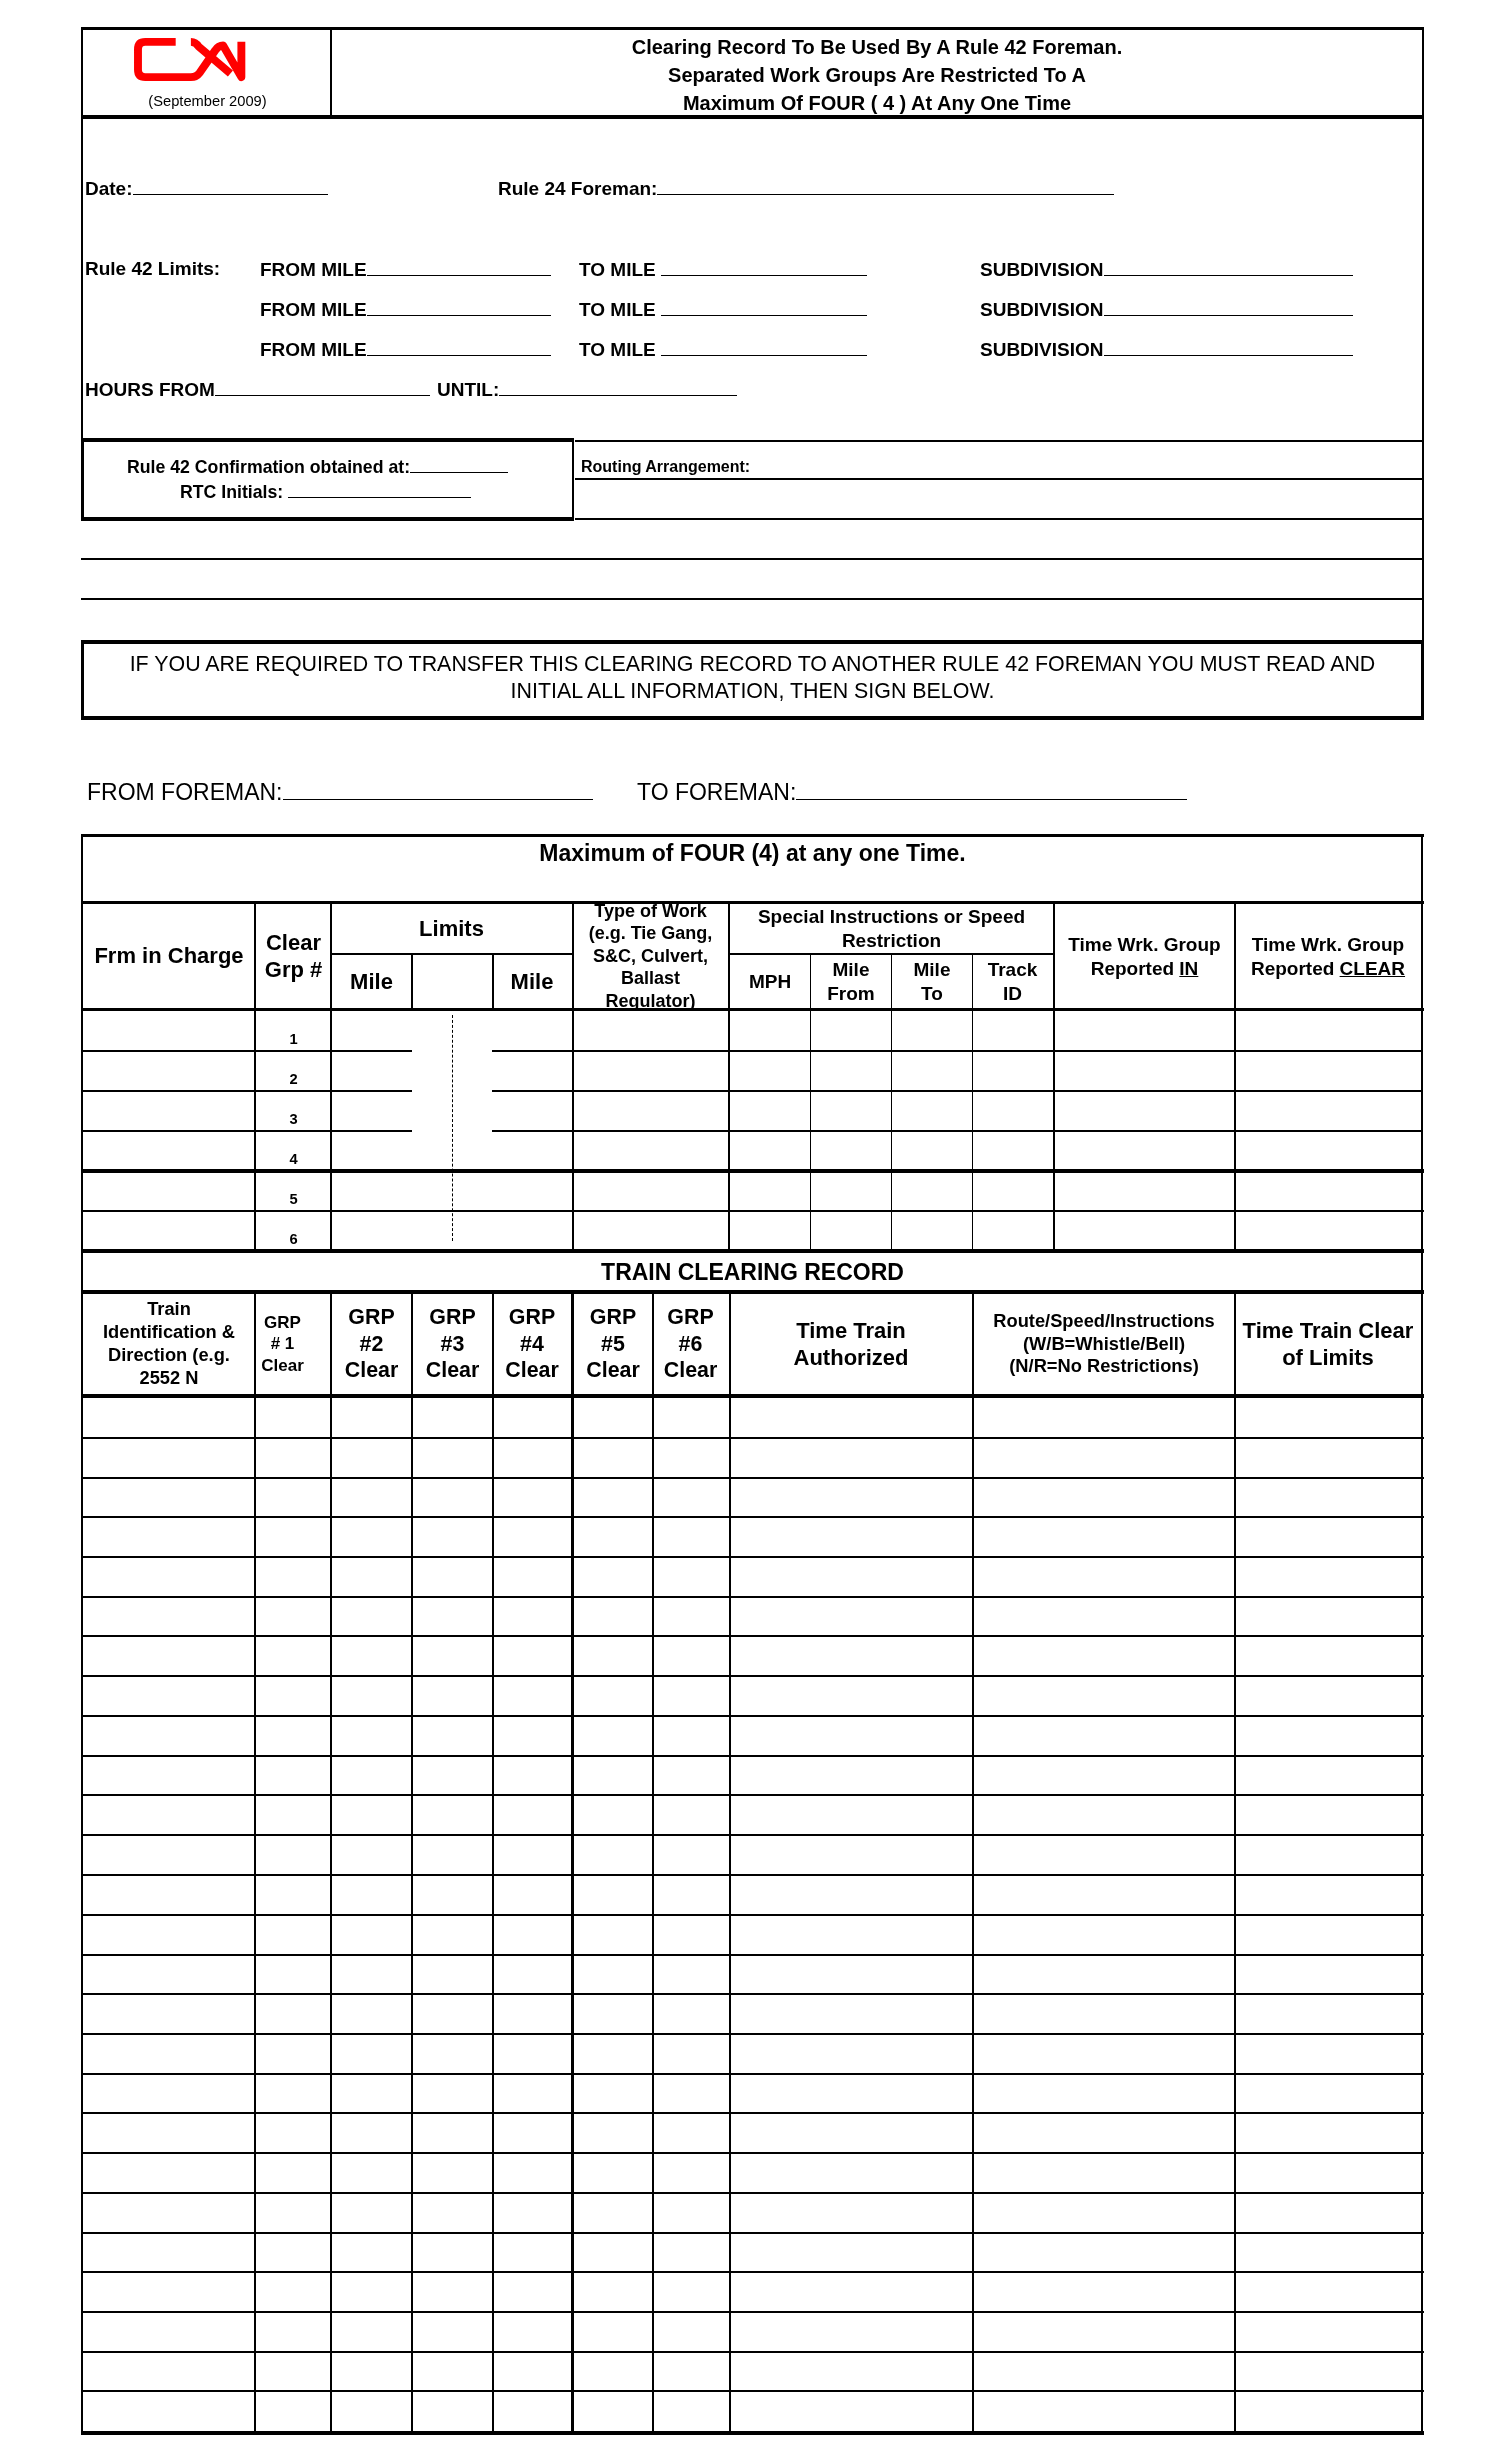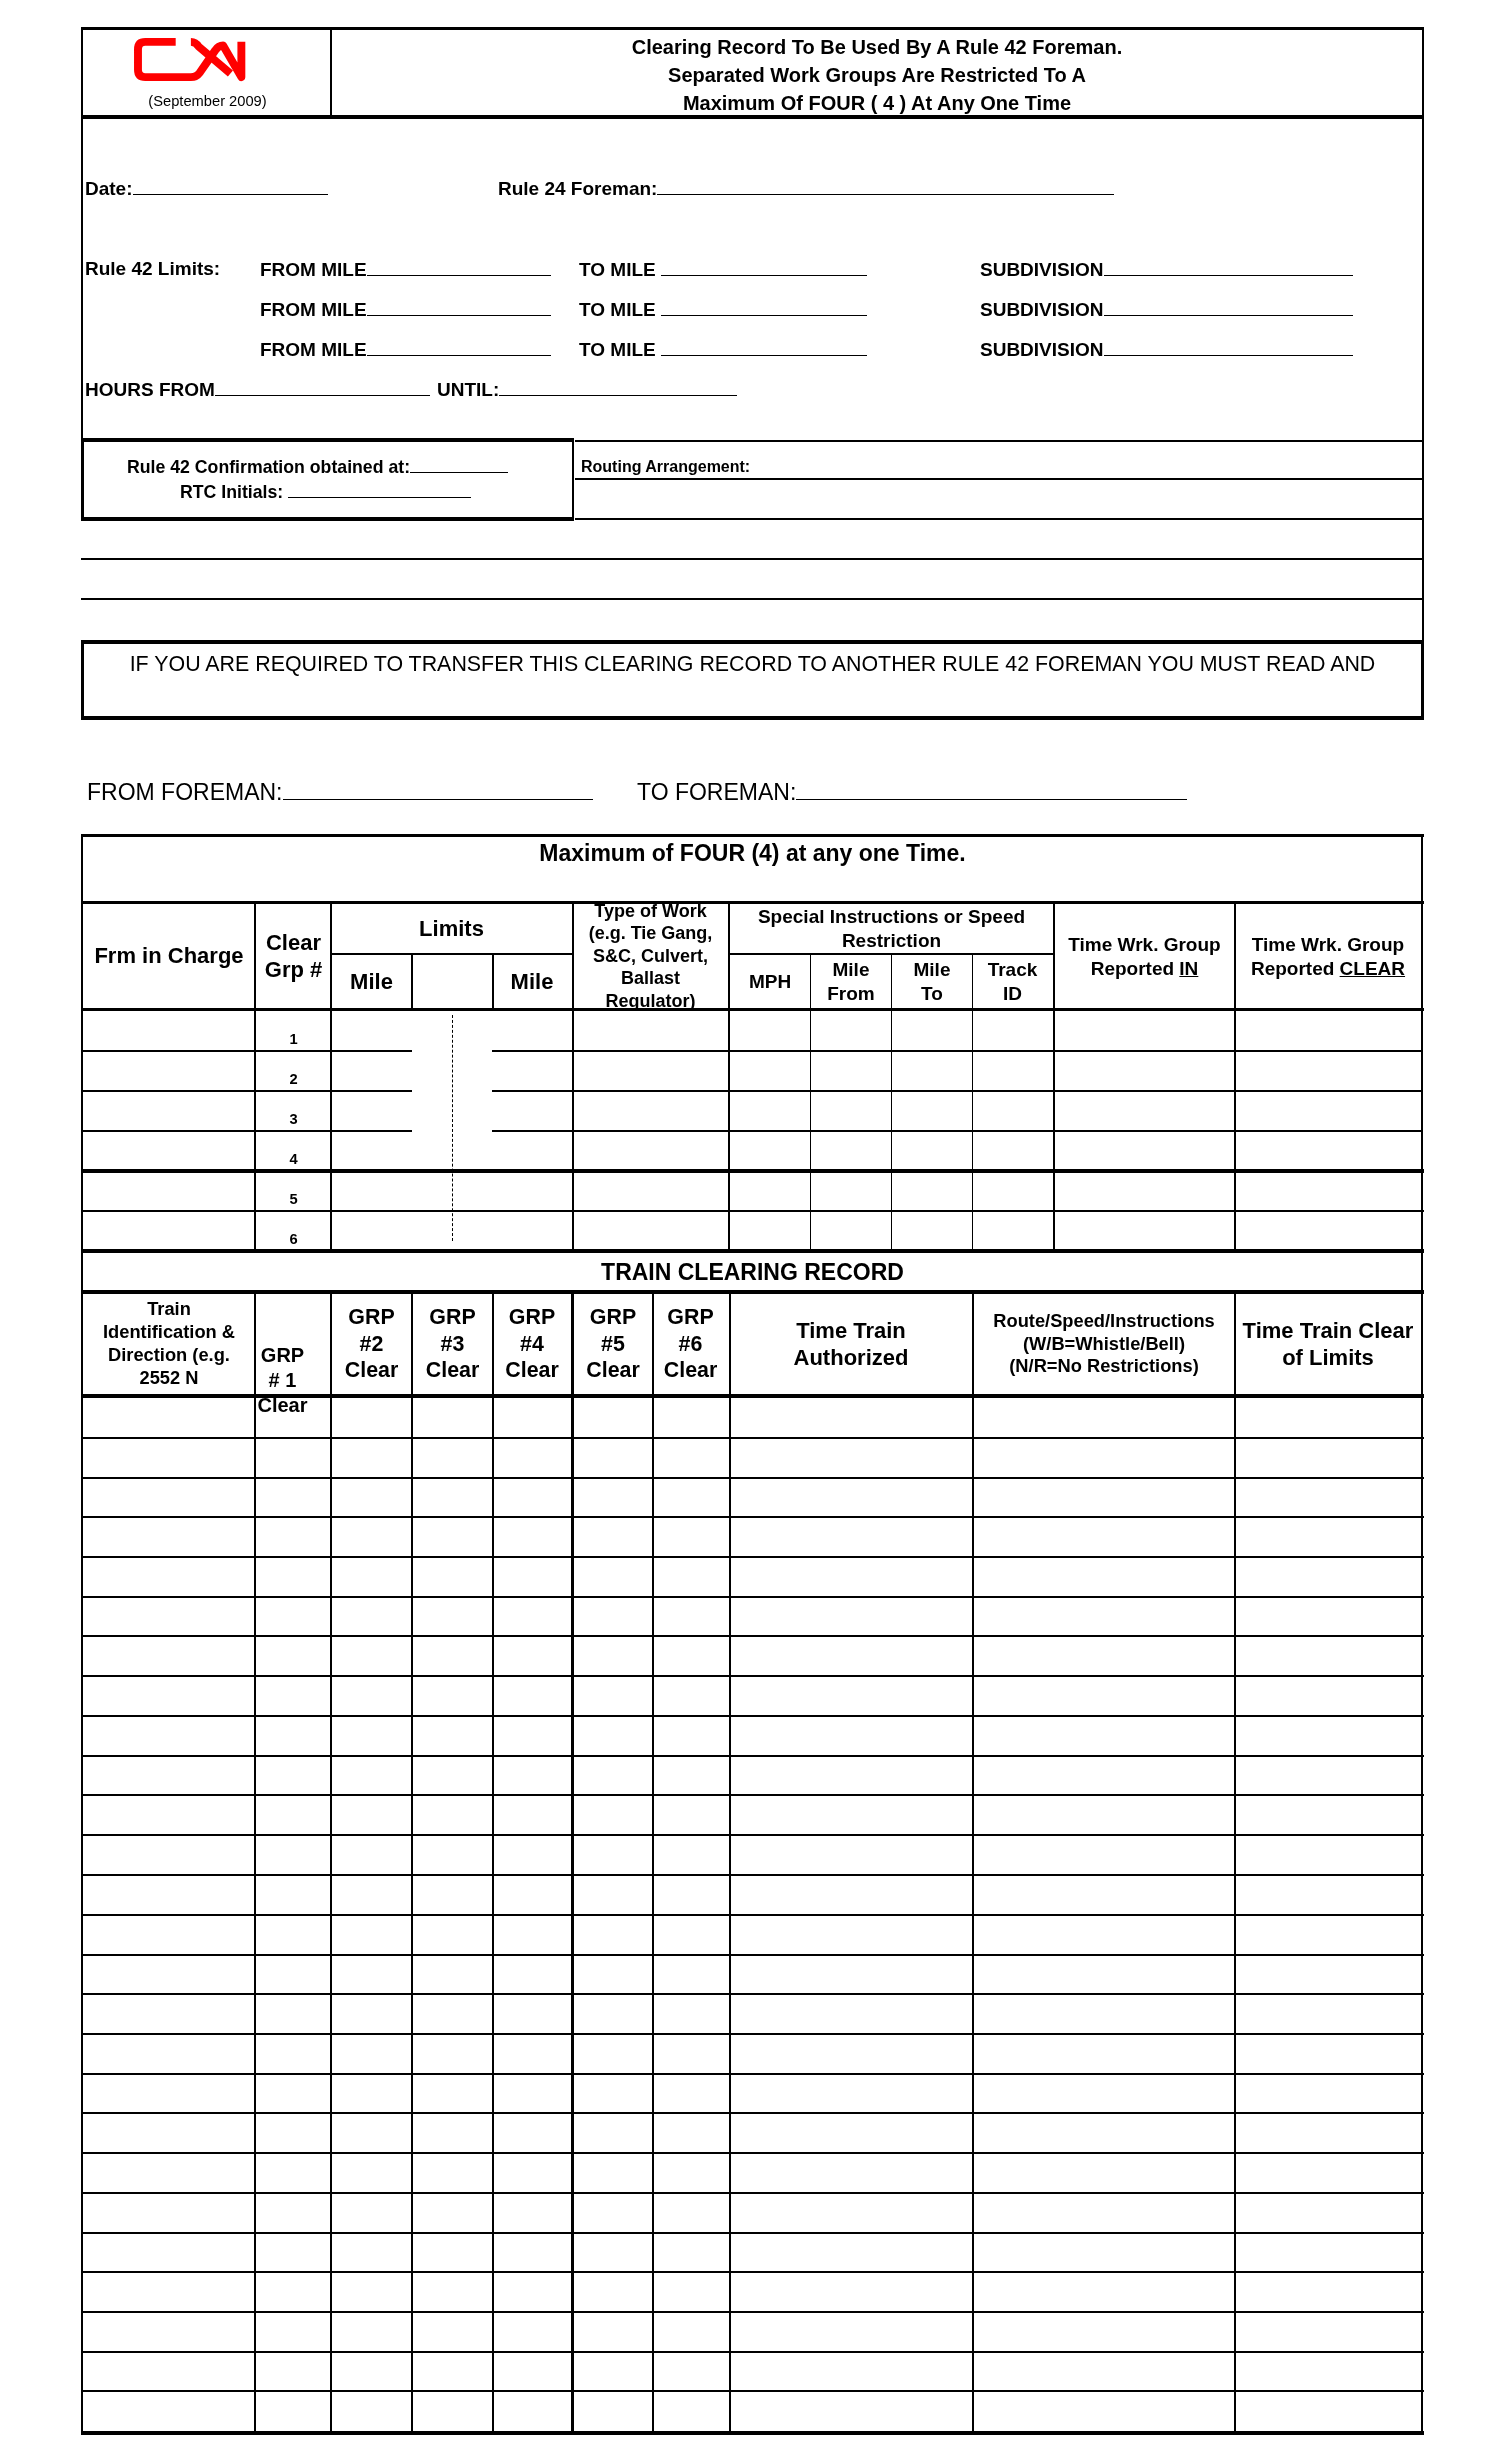--- a/index.html
+++ b/index.html
@@ -89,20 +89,21 @@
   <div class="hl" style="left:81px;top:598px;width:1342px;height:2.4px;"></div>
 </div>
 
 <div>
   <div class="hl" style="left:81px;top:640px;width:1343px;height:3.7px;"></div>
   <div class="hl" style="left:81px;top:716px;width:1343px;height:3.7px;"></div>
   <div class="vl" style="left:81px;top:640px;width:3.1px;height:79px;"></div>
   <div class="vl" style="left:1421px;top:640px;width:3.1px;height:79px;"></div>
   <div class="abs ctr" style="left:85px;top:651px;width:1335px;font-size:21.4px;line-height:27px;">
     <div>IF YOU ARE REQUIRED TO TRANSFER THIS CLEARING RECORD TO ANOTHER RULE 42 FOREMAN YOU MUST READ AND</div>
+    <div>INITIAL ALL INFORMATION, THEN SIGN BELOW.</div>
   </div>
 </div>
 
 <div>
   <div class="abs" style="left:87px;top:779px;font-size:23px;white-space:nowrap;">
     <span>FROM FOREMAN:</span><span class="uline" style="width:310px;height:18.3px;"></span>
   </div>
   <div class="abs" style="left:637px;top:779px;font-size:23px;white-space:nowrap;">
     <span>TO FOREMAN:</span><span class="uline" style="width:391px;height:18.3px;"></span>
   </div>
@@ -188,21 +189,21 @@
   <div class="vl" style="left:330px;top:1292px;width:1.8px;height:1142px;"></div>
   <div class="vl" style="left:411px;top:1292px;width:1.8px;height:1142px;"></div>
   <div class="vl" style="left:492px;top:1292px;width:1.8px;height:1142px;"></div>
   <div class="vl" style="left:571px;top:1292px;width:3.1px;height:1142px;"></div>
   <div class="vl" style="left:652px;top:1292px;width:1.8px;height:1142px;"></div>
   <div class="vl" style="left:729px;top:1292px;width:1.8px;height:1142px;"></div>
   <div class="vl" style="left:972px;top:1292px;width:1.8px;height:1142px;"></div>
   <div class="vl" style="left:1234px;top:1292px;width:1.8px;height:1142px;"></div>
 
   <div class="cell" style="left:84px;top:1294px;width:170px;height:100px;font-size:18.3px;padding:0 12.2px;">Train Identification &amp; Direction (e.g. 2552 N</div>
-  <div class="cell" style="left:256px;top:1294px;width:53px;height:100px;font-size:20px;padding:0 2.4px;margin-top:36px;">GRP # 1 Clear</div>
+  <div class="cell" style="left:256px;top:1294px;width:53px;height:100px;font-size:17px;padding:0 2.4px;">GRP # 1 Clear</div>
   <div class="cell" style="left:332px;top:1294px;width:79px;height:100px;font-size:21.4px;padding:0 8.5px;">GRP #2 Clear</div>
   <div class="cell" style="left:413px;top:1294px;width:79px;height:100px;font-size:21.4px;padding:0 8.5px;">GRP #3 Clear</div>
   <div class="cell" style="left:493px;top:1294px;width:78px;height:100px;font-size:21.4px;padding:0 8.5px;">GRP #4 Clear</div>
   <div class="cell" style="left:574px;top:1294px;width:78px;height:100px;font-size:21.4px;padding:0 8.5px;">GRP #5 Clear</div>
   <div class="cell" style="left:653px;top:1294px;width:75px;height:100px;font-size:21.4px;padding:0 8.5px;">GRP #6 Clear</div>
   <div class="cell" style="left:730px;top:1294px;width:242px;height:100px;font-size:22px;padding:0 55px;">Time Train Authorized</div>
   <div class="cell" style="left:974px;top:1294px;width:260px;height:100px;font-size:18.3px;padding:0 11px;">Route/Speed/Instructions (W/B=Whistle/Bell) (N/R=No Restrictions)</div>
   <div class="cell" style="left:1235px;top:1294px;width:186px;height:100px;font-size:22px;padding:0 1.2px;">Time Train Clear of Limits</div>
 
   <div id="tcr-rows">

